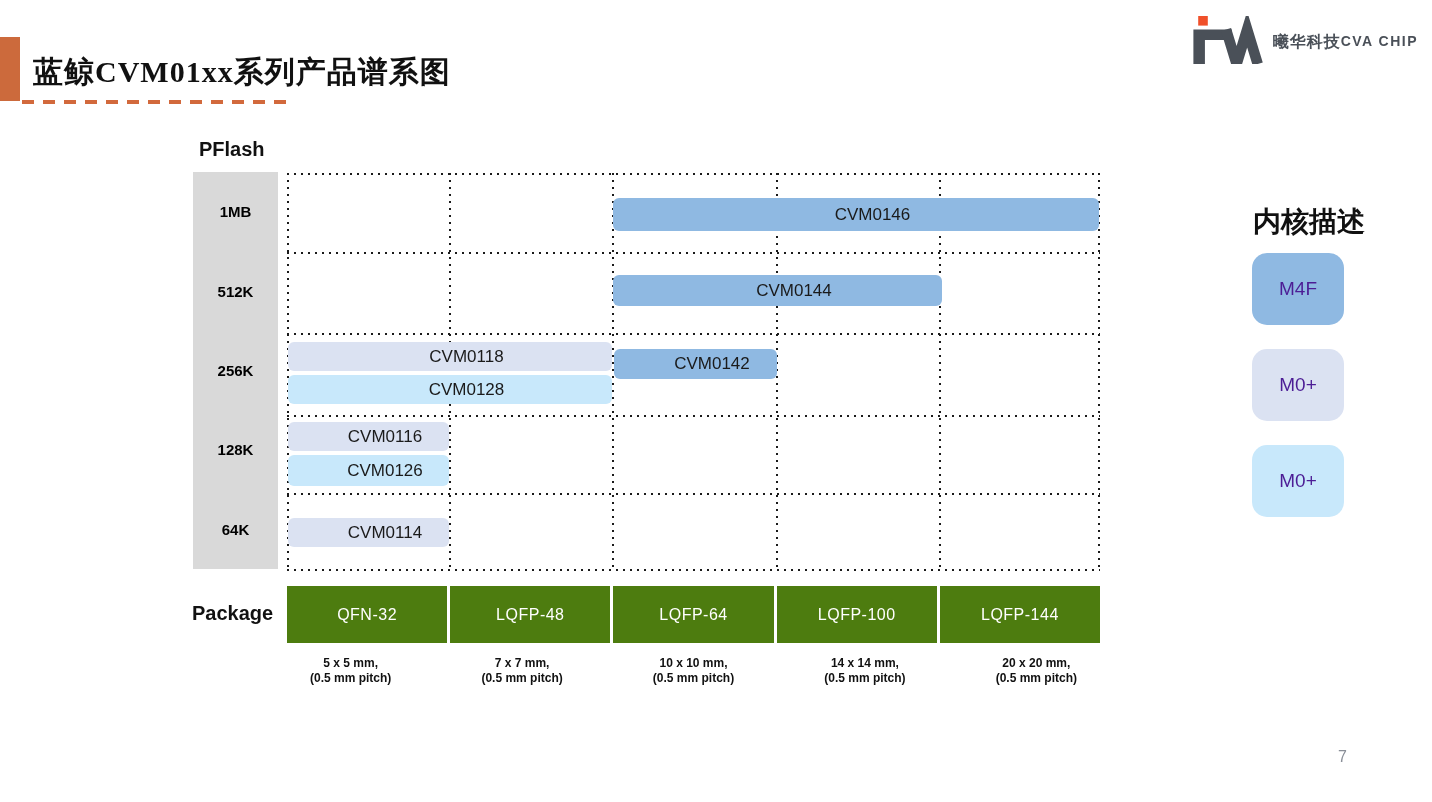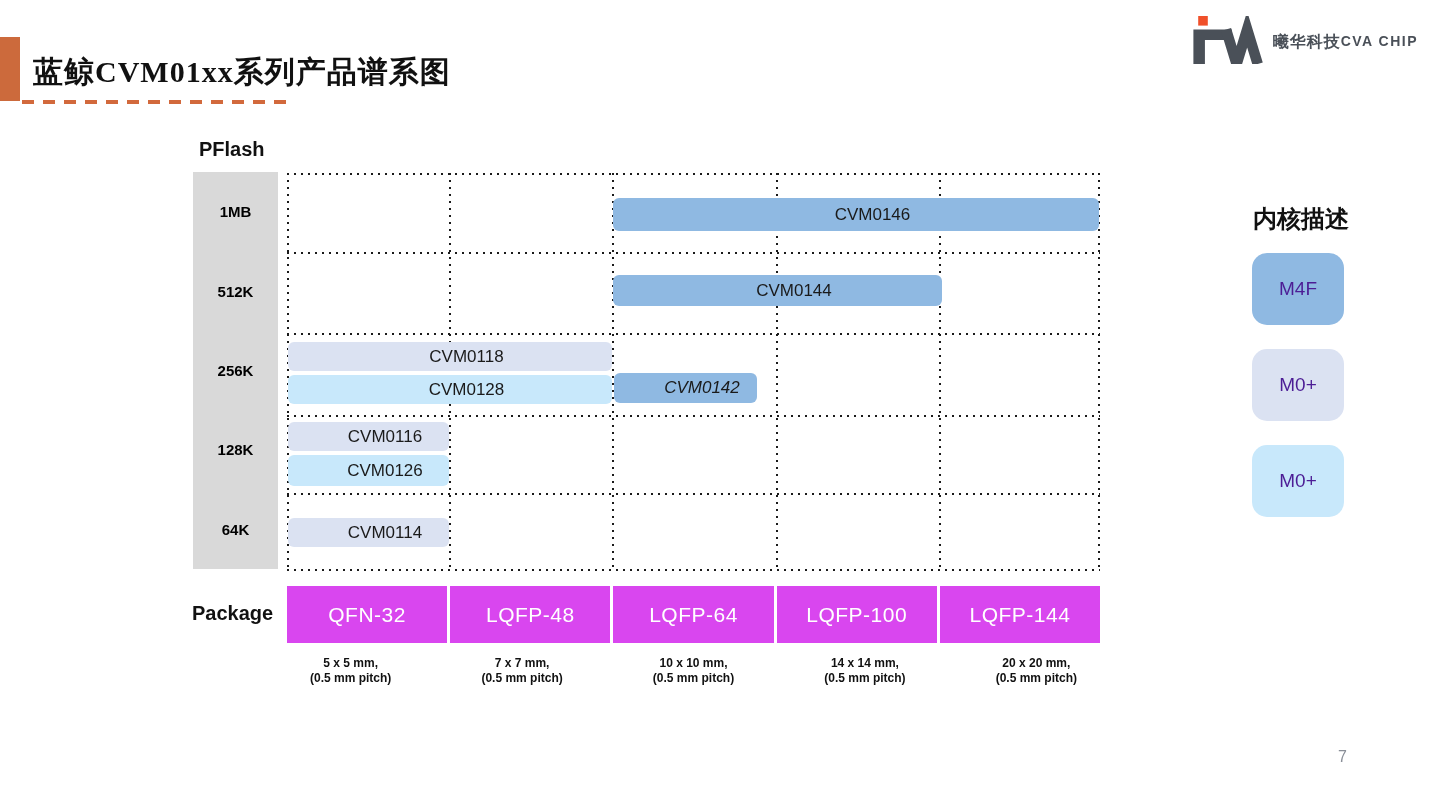--- a/index.html
+++ b/index.html
@@ -119,26 +119,26 @@
   
   .pkg-row {
     position: absolute;
     left: 287px; top: 586px;
     width: 813px; height: 57px;
     display: flex;
     gap: 3px;
   }
   .pkg-box {
     flex: 1;
-    background: #d946ef;
+    background: #4d7c0f;
     color: #ffffff;
     display: flex;
     align-items: center;
     justify-content: center;
-    font-size: 21px;
+    font-size: 16px;
     letter-spacing: 0.5px;
   }
 
   .dim-row {
     position: absolute;
     left: 287px; top: 656px;
     width: 813px;
     display: flex;
     gap: 44px;
   }
@@ -148,21 +148,21 @@
     font-size: 12px;
     font-weight: bold;
     color: #111111;
     line-height: 1.25;
   }
 
   
   .legend-title {
     position: absolute;
     left: 1253px; top: 203px;
-    font-size: 24px; font-weight: bold; color: #111111;
+    font-size: 28px; font-weight: bold; color: #111111;
   }
   .legend-box {
     position: absolute;
     left: 1252px;
     width: 92px; height: 72px;
     border-radius: 15px;
     display: flex;
     align-items: center;
     justify-content: center;
     font-size: 19px;
@@ -225,21 +225,21 @@
     <div class="hline" style="top:19.8%;"></div>
     <div class="hline" style="top:40.2%;"></div>
     <div class="hline" style="top:60.8%;"></div>
     <div class="hline" style="top:80.4%;"></div>
     <div class="hline" style="bottom:0;"></div>
 
     <div class="bar c-m4f" style="left:326px; top:25px;  width:486px; height:33px;">CVM0146</div>
     <div class="bar c-m4f" style="left:326px; top:102px; width:329px; height:31px;">CVM0144</div>
     <div class="bar c-m0a" style="left:1px;   top:169px; width:324px; height:29px;">CVM0118</div>
     <div class="bar c-m0b" style="left:1px;   top:202px; width:324px; height:29px;">CVM0128</div>
-    <div class="bar c-m4f" style="left:327px; top:200px; width:143px; height:30px;font-style:italic;">CVM0142</div>
+    <div class="bar c-m4f" style="left:327px; top:176px; width:163px; height:30px;">CVM0142</div>
     <div class="bar c-m0a" style="left:1px;   top:249px; width:161px; height:29px;">CVM0116</div>
     <div class="bar c-m0b" style="left:1px;   top:282px; width:161px; height:31px;">CVM0126</div>
     <div class="bar c-m0a" style="left:1px;   top:345px; width:161px; height:29px;">CVM0114</div>
   </div>
 
   <div class="pkg-row">
     <div class="pkg-box">QFN-32</div>
     <div class="pkg-box">LQFP-48</div>
     <div class="pkg-box">LQFP-64</div>
     <div class="pkg-box">LQFP-100</div>

